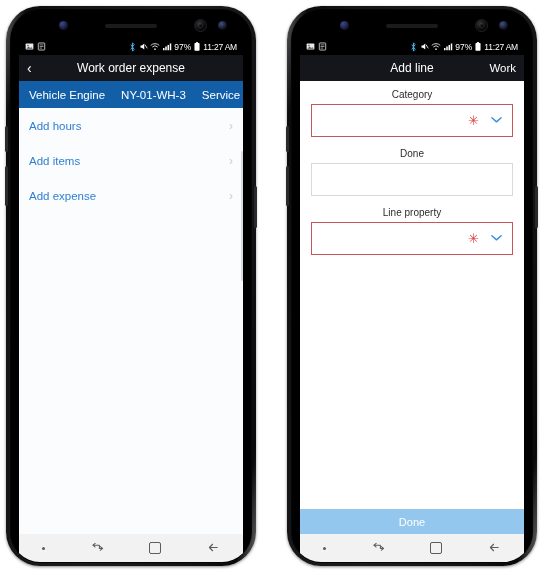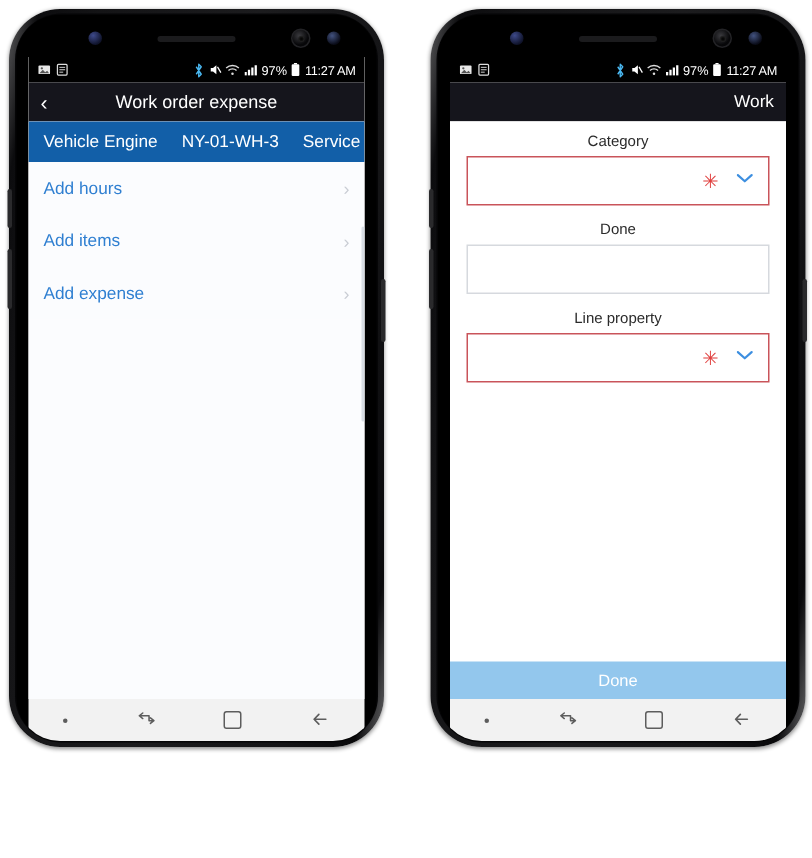--- a/index.html
+++ b/index.html
@@ -1,20 +1,20 @@
 <!DOCTYPE html>
 <html><head>
 <meta charset="utf-8">
 <style>
   html,body{margin:0;padding:0;background:#ffffff;}
   body{width:541px;height:572px;position:relative;overflow:hidden;
        font-family:"Liberation Sans","DejaVu Sans",sans-serif;}
 
   
-  .phone{position:absolute;top:6px;width:250px;height:492px;}
+  .phone{position:absolute;top:6px;width:250px;height:560px;}
   .phone.left{left:6px;}
   .phone.right{left:287px;}
 
   .body-outer{position:absolute;inset:0;border-radius:34px;
     background:linear-gradient(100deg,#5d5d5f 0%,#0c0c0e 6%,#141416 18%,#1c1c1e 50%,#141416 80%,#09090b 94%,#6a6a6c 100%);
     box-shadow:0 1px 3px rgba(0,0,0,.45);}
   .body-inner{position:absolute;left:4px;right:4px;top:3px;bottom:3px;
     border-radius:31px;background:#050506;}
   .glass{position:absolute;left:5px;right:5px;top:4px;bottom:4px;border-radius:29px;
     background:#000;overflow:hidden;}
@@ -286,20 +286,21 @@
             <svg width="6" height="9" viewBox="0 0 8 12">
                 <rect x="2.6" y="0" width="2.8" height="1.2" fill="#fff"></rect>
                 <rect x="0.6" y="1.2" width="6.8" height="10.4" rx="1" fill="#fff"></rect>
               </svg>
           </span>
           <span class="sb-time">11:27 AM</span>
         </div>
       </div>
 
       <div class="apphdr">
+        <span class="title">Add line</span>
         <span class="right-action">Work</span>
       </div>
 
       <div class="screen-body">
         <div class="form">
 
           <div class="field">
             <div class="flabel">Category</div>
             <div class="fbox required">
               <span class="req-star">✳</span>

